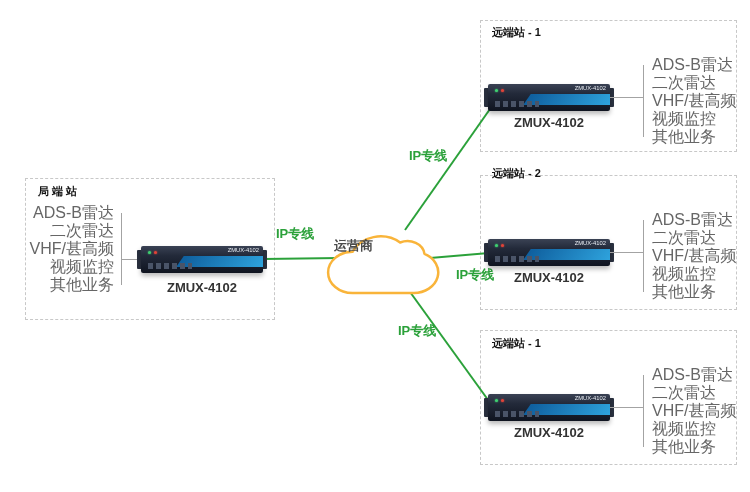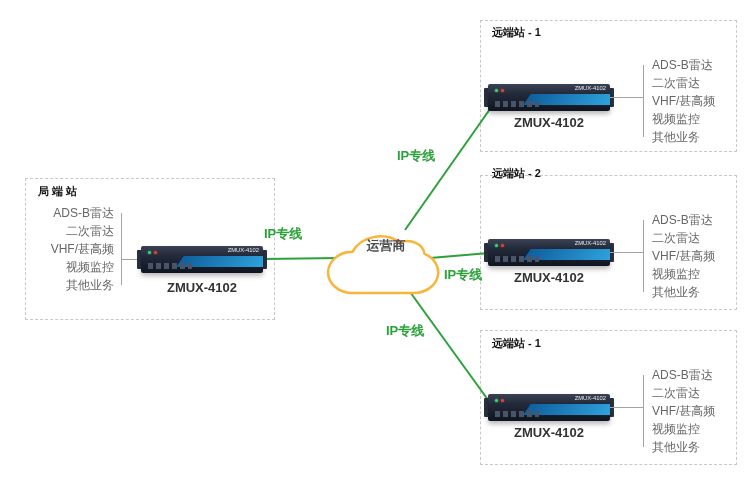--- a/index.html
+++ b/index.html
@@ -8,21 +8,21 @@
     font-family:"Liberation Sans", "DejaVu Sans", sans-serif; overflow:hidden;
   }
   .layer { position:absolute; inset:0; }
   .station-box {
     position:absolute; border:1px dashed #c8c8c8; background:transparent;
   }
   .station-title {
     position:absolute; font-size:11px; font-weight:bold; color:#141414; white-space:nowrap;
   }
   .services {
-    position:absolute; font-size:12px; color:#666666; line-height:18px; white-space:nowrap;
+    position:absolute; font-size:16px; color:#666666; line-height:18px; white-space:nowrap;
   }
   .svc-right { text-align:right; }
   .bracket-v { position:absolute; width:0; border-left:1px solid #a3a3a3; }
   .bracket-h { position:absolute; height:0; border-top:1px solid #a3a3a3; }
 
   
   .device { position:absolute; width:122px; height:27px; }
   .device .ear {
     position:absolute; width:5px; height:19px; top:4px; background:#2a3140; border-radius:1px;
   }
@@ -46,24 +46,24 @@
   }
   .device .dev-face-text {
     position:absolute; top:1px; right:4px; color:#e8ecf2; font-size:10px;
     transform:scale(0.58); transform-origin:right top; white-space:nowrap;
   }
   .device-label {
     position:absolute; width:122px; text-align:center; font-size:13px;
     font-weight:bold; color:#333333; white-space:nowrap;
   }
   .link-label {
-    position:absolute; font-size:13px; font-weight:600; color:#2ba13a; white-space:nowrap;
+    position:absolute; font-size:13px; font-weight:600; color:#2ba13a; white-space:nowrap;margin-left:12px;
   }
   .cloud-text {
-    position:absolute; left:334px; top:237px; width:104px; text-align:center;
+    position:absolute; left:334px; top:237px; width:104px; text-align:left;
     font-size:13px; font-weight:600; color:#4a4a4a; line-height:17px; white-space:nowrap;
   }
 </style>
 </head>
 <body>
 
 <div class="canvas">
 
   <div class="layer">
     <div class="station-box" style="left:25px; top:178px; width:248px; height:140px;"></div>

